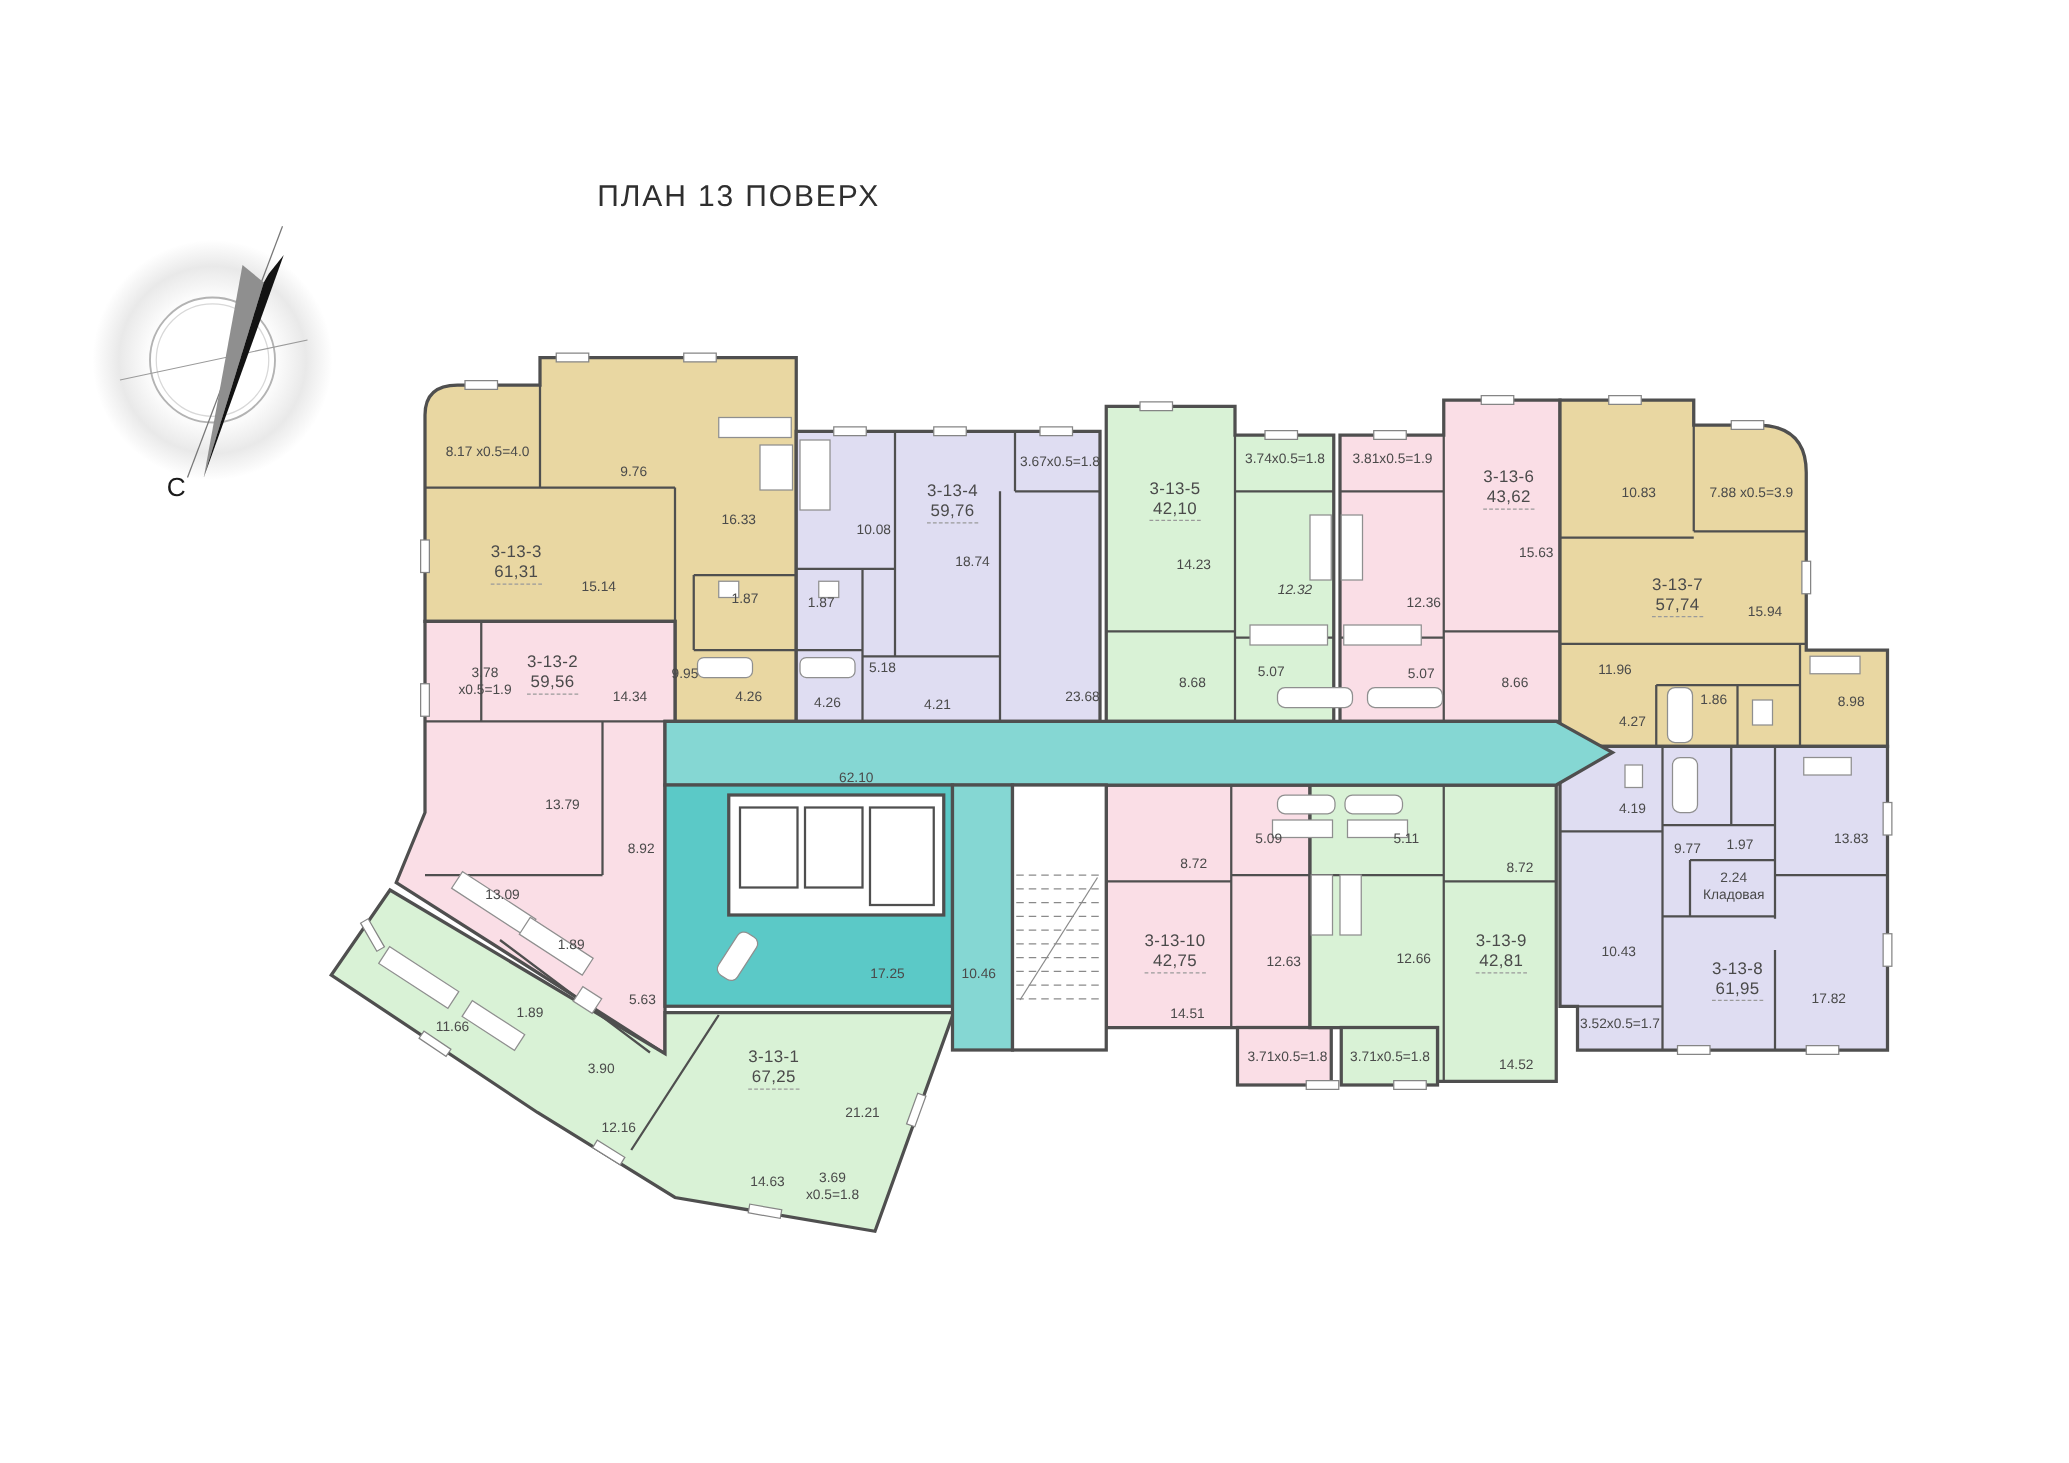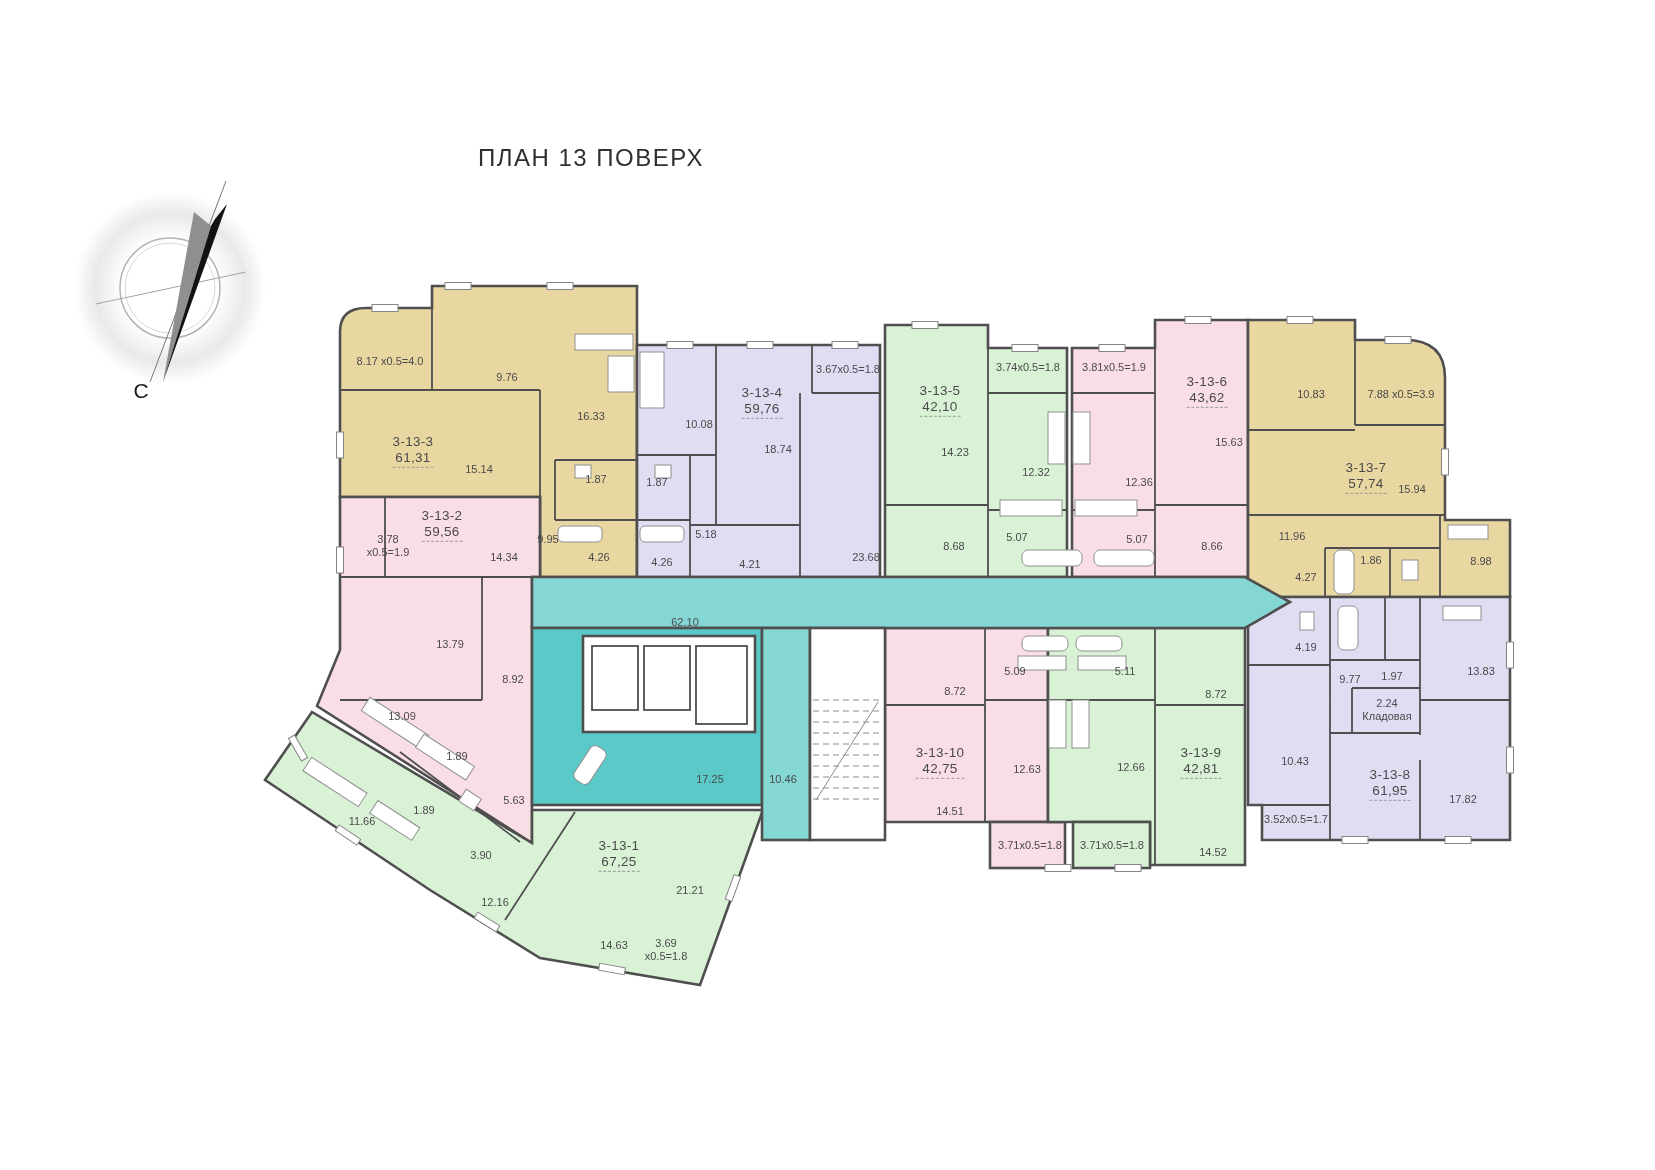--- a/index.html
+++ b/index.html
@@ -201,21 +201,21 @@
       <div class="lbl" style="left: 614px; top: 946px;">
         <div>14.63</div>
       </div>
       <div class="lbl" style="left: 666px; top: 950px;">
         <div>3.69</div>
         <div>x0.5=1.8</div>
       </div>
       <div class="lbl" style="left: 690px; top: 891px;">
         <div>21.21</div>
       </div>
-      <div class="lbl hdr" style="left: 442px; top: 525px;">
+      <div class="lbl hdr" style="left: 442px; top: 539px;">
         <div>3-13-2</div>
         <div class="a">59,56</div>
       </div>
       <div class="lbl" style="left: 364px; top: 546px; padding-left: 48px;">
         <div>3.78</div>
         <div>x0.5=1.9</div>
       </div>
       <div class="lbl" style="left: 504px; top: 558px;">
         <div>14.34</div>
       </div>
@@ -290,21 +290,21 @@
       <div class="lbl hdr" style="left: 940px; top: 400px;">
         <div>3-13-5</div>
         <div class="a">42,10</div>
       </div>
       <div class="lbl" style="left: 1028px; top: 368px;">
         <div>3.74x0.5=1.8</div>
       </div>
       <div class="lbl" style="left: 955px; top: 453px;">
         <div>14.23</div>
       </div>
-      <div class="lbl" style="left: 1036px; top: 473px;">
+      <div class="lbl" style="left: 1036px; top: 473px; font-style: italic;">
         <div>12.32</div>
       </div>
       <div class="lbl" style="left: 1017px; top: 538px;">
         <div>5.07</div>
       </div>
       <div class="lbl" style="left: 954px; top: 547px;">
         <div>8.68</div>
       </div>
       <div class="lbl hdr" style="left: 1207px; top: 391px;">
         <div>3-13-6</div>
@@ -318,21 +318,21 @@
       </div>
       <div class="lbl" style="left: 1139px; top: 483px;">
         <div>12.36</div>
       </div>
       <div class="lbl" style="left: 1137px; top: 540px;">
         <div>5.07</div>
       </div>
       <div class="lbl" style="left: 1212px; top: 547px;">
         <div>8.66</div>
       </div>
-      <div class="lbl hdr" style="left: 1342px; top: 477px; margin-left: 24px;">
+      <div class="lbl hdr" style="left: 1342px; top: 477px;">
         <div>3-13-7</div>
         <div class="a">57,74</div>
       </div>
       <div class="lbl" style="left: 1311px; top: 395px;">
         <div>10.83</div>
       </div>
       <div class="lbl" style="left: 1401px; top: 395px;">
         <div>7.88 x0.5=3.9</div>
       </div>
       <div class="lbl" style="left: 1412px; top: 490px;">

